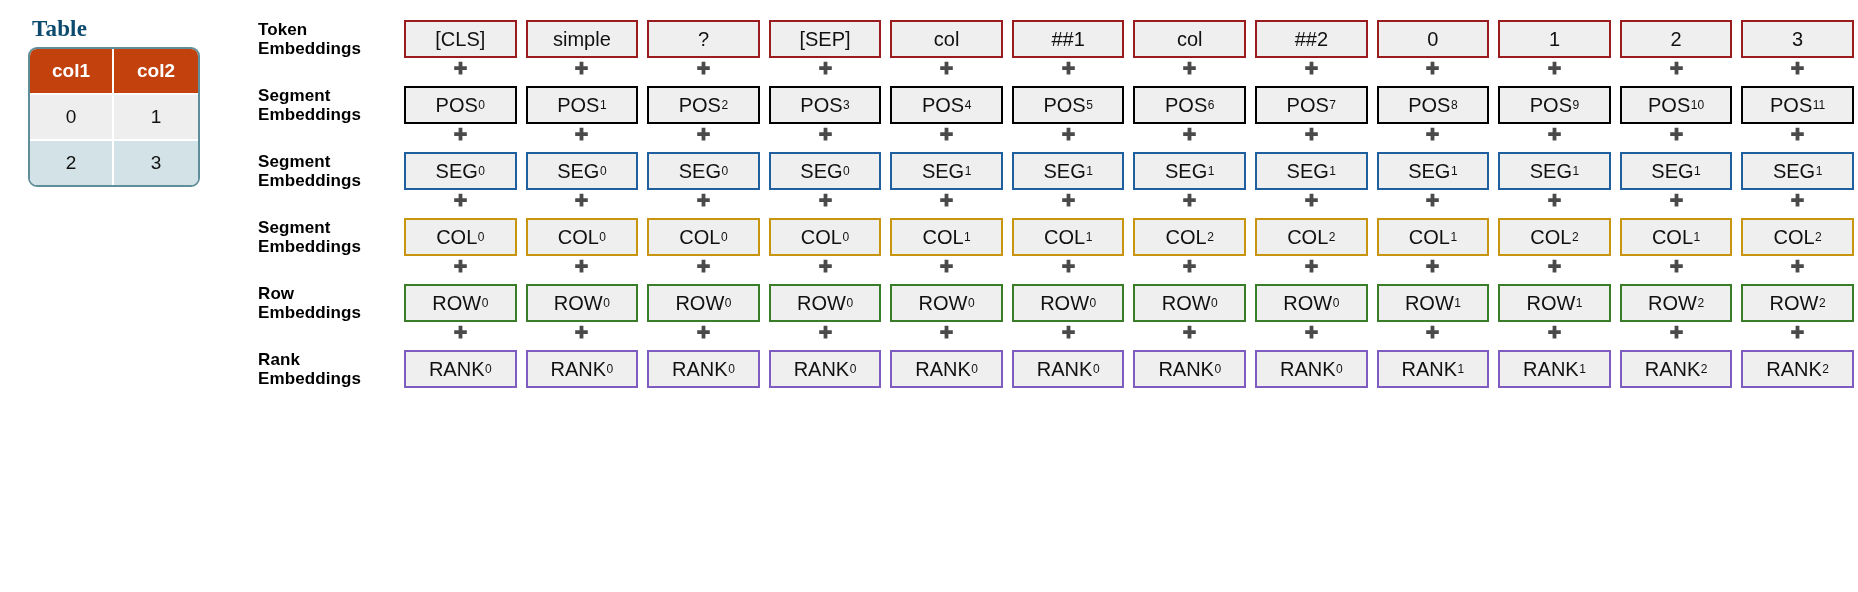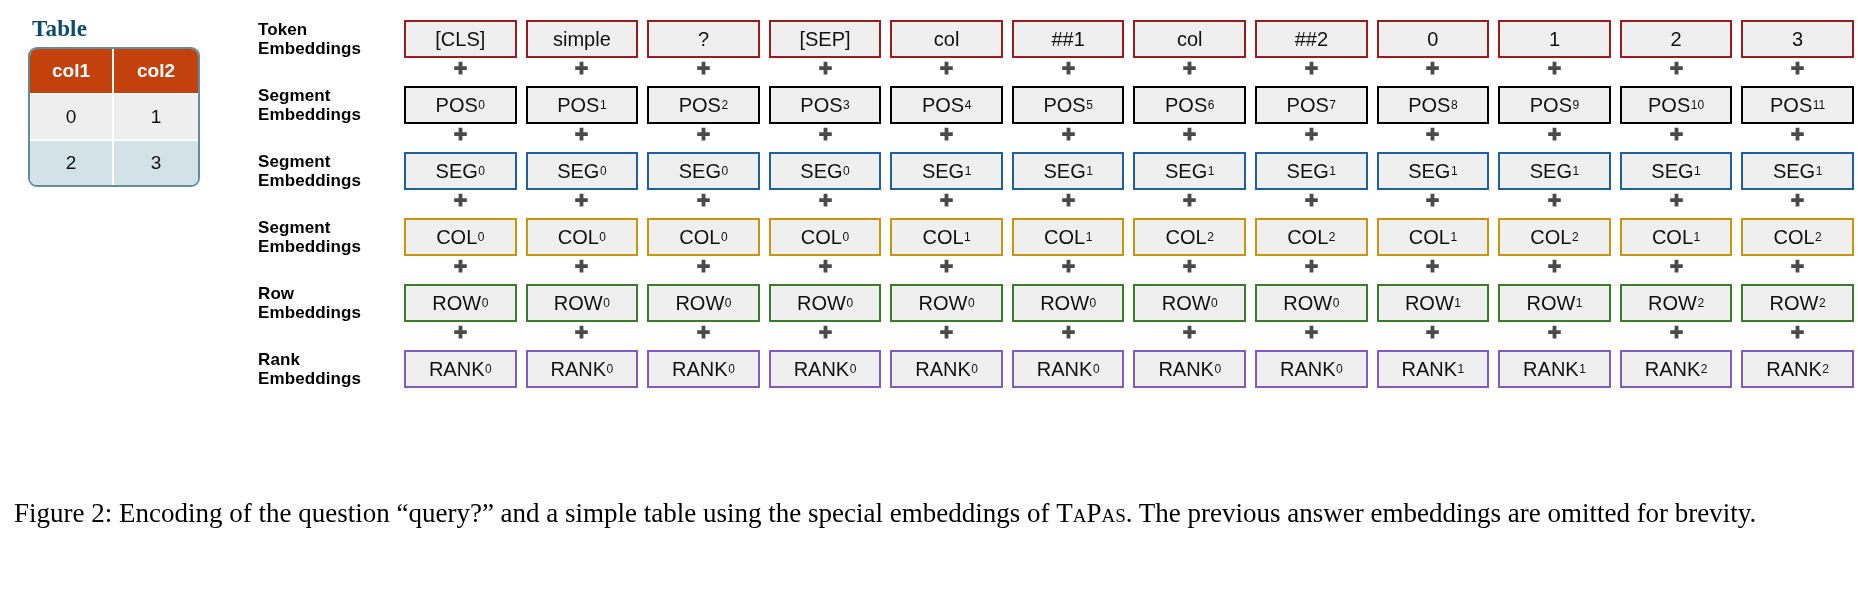--- a/index.html
+++ b/index.html
@@ -842,17 +842,14 @@
             <sub>2</sub>
           </div>
           <div class="cell" style="border-color: rgb(127, 92, 192);">
             <span>RANK</span>
             <sub>2</sub>
           </div>
         </div>
       </div>
     </div>
 
-  <div id="figure-caption">
-    <span>Figure 2:  Encoding of the question “query?”  and a simple table using the special embeddings of </span><span class="smallcaps">TaPas</span><span>.  The previous answer embeddings are omitted for brevity.</span>
-  </div>
 
 </div>
 
 </body></html>

